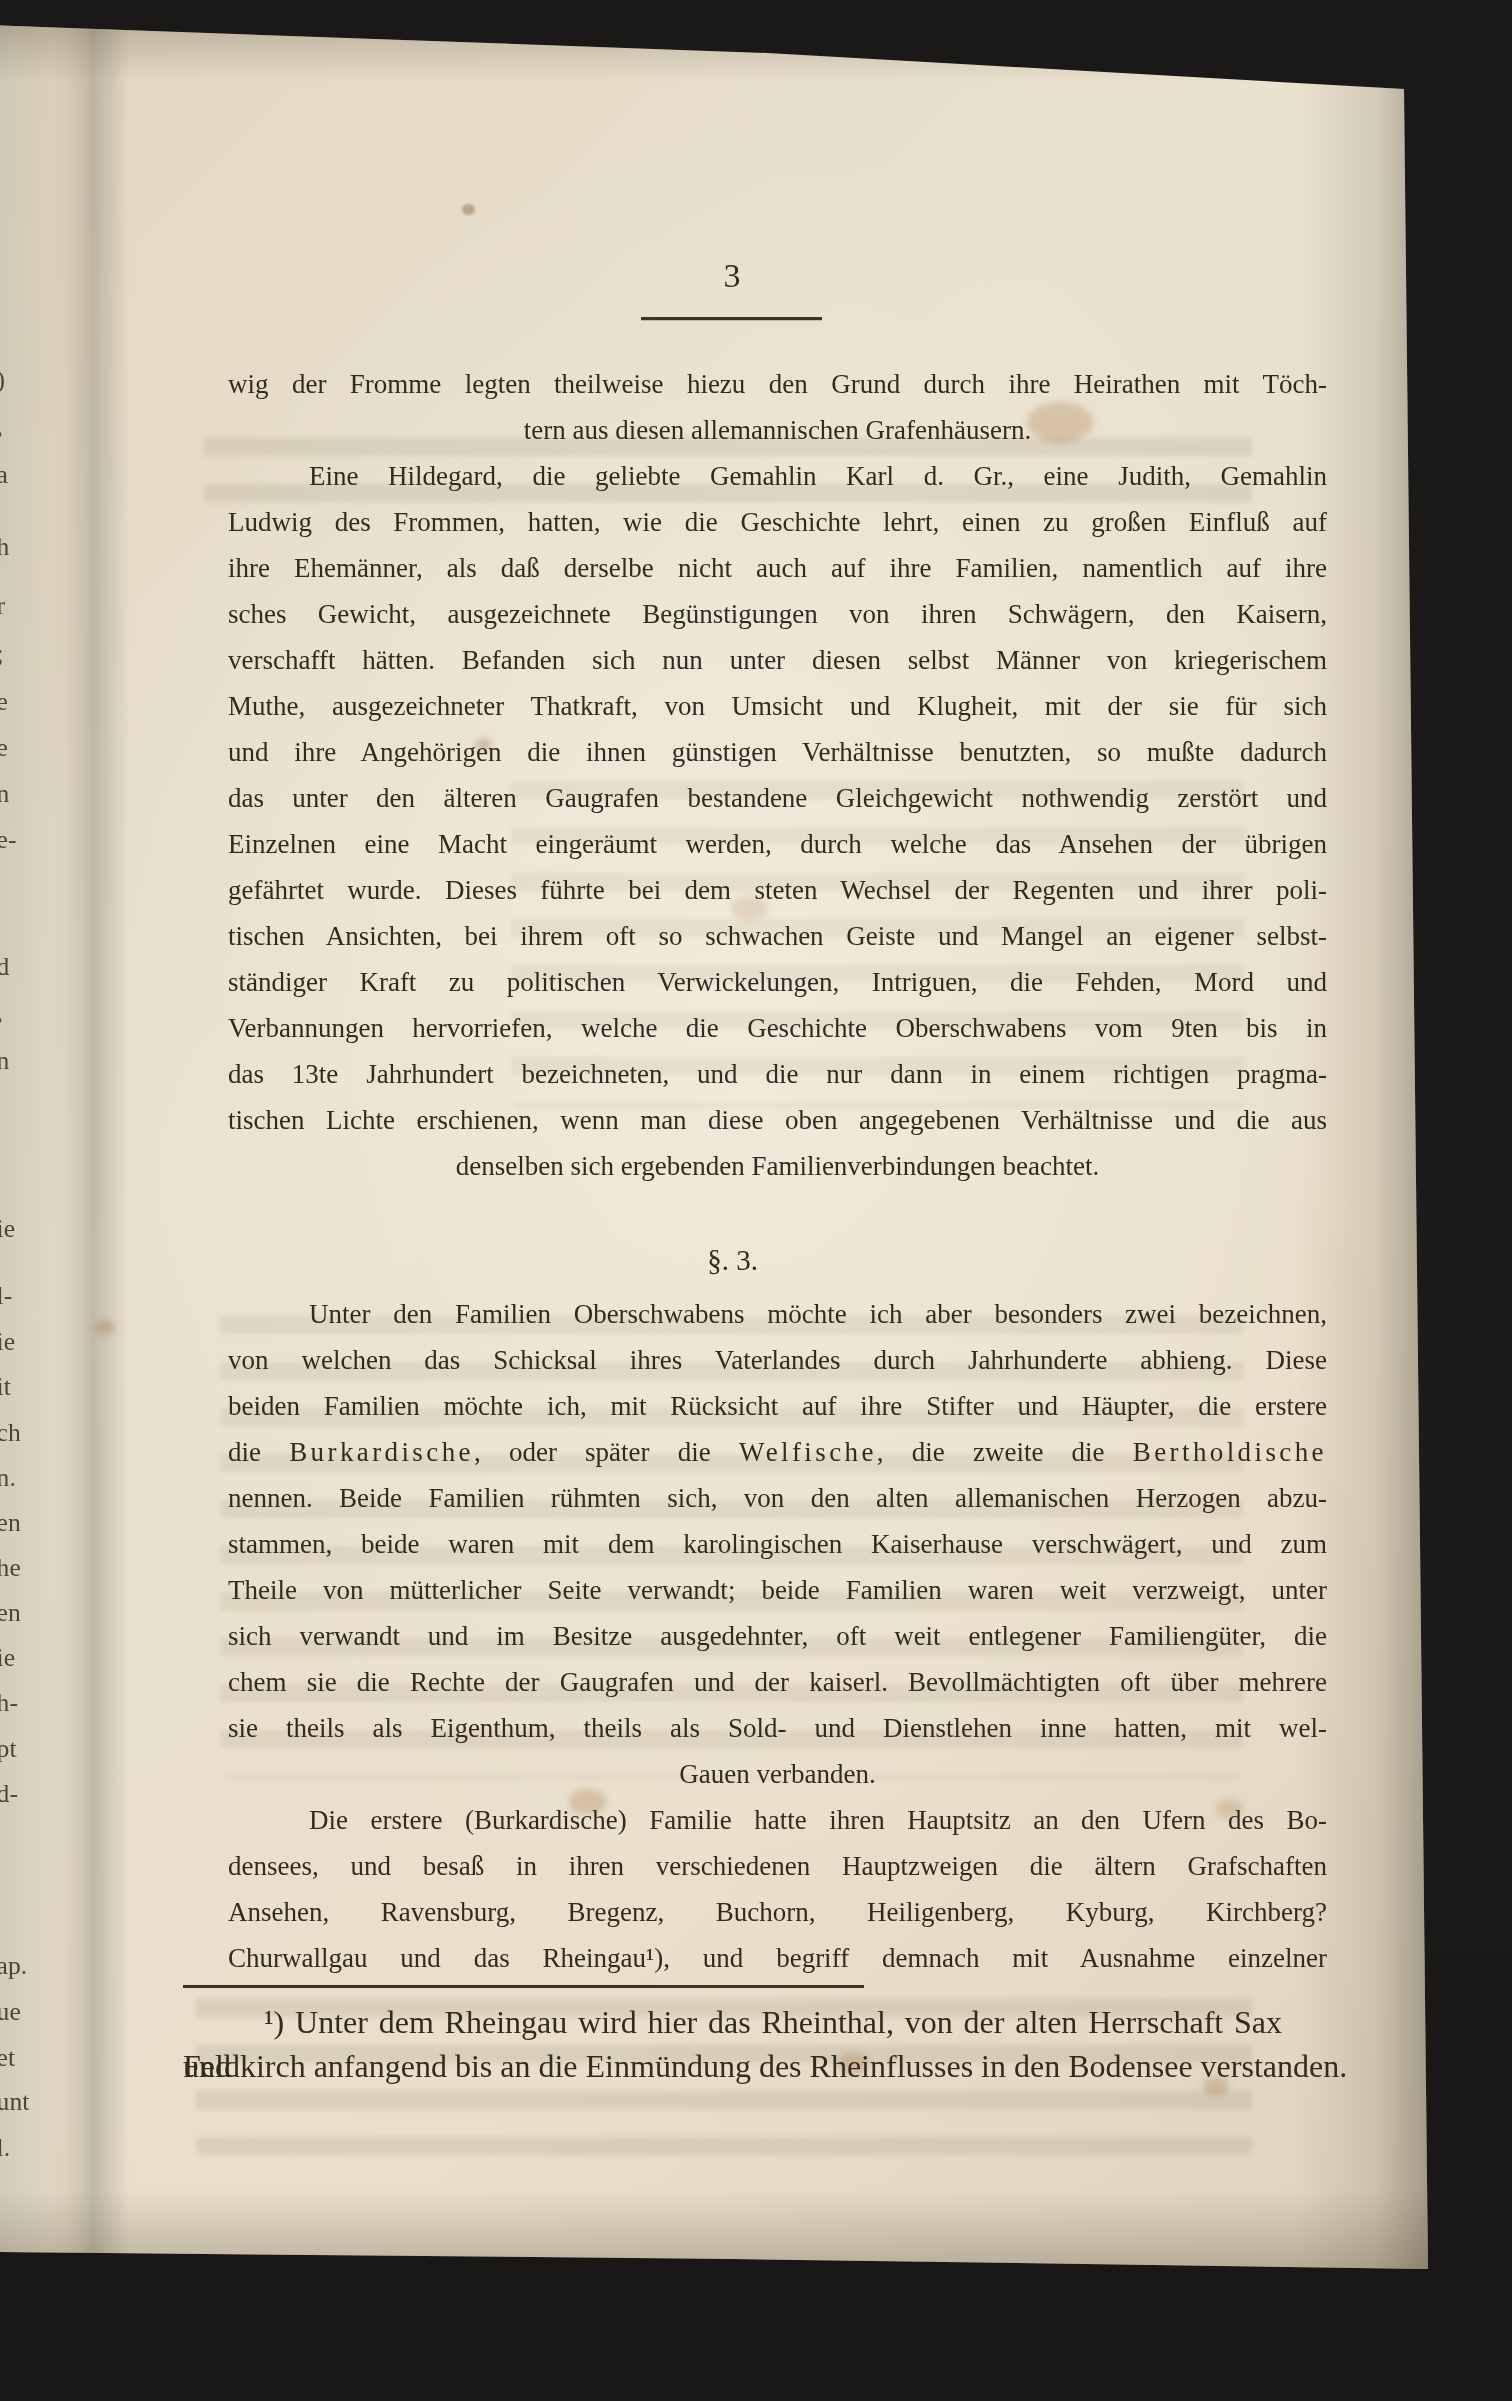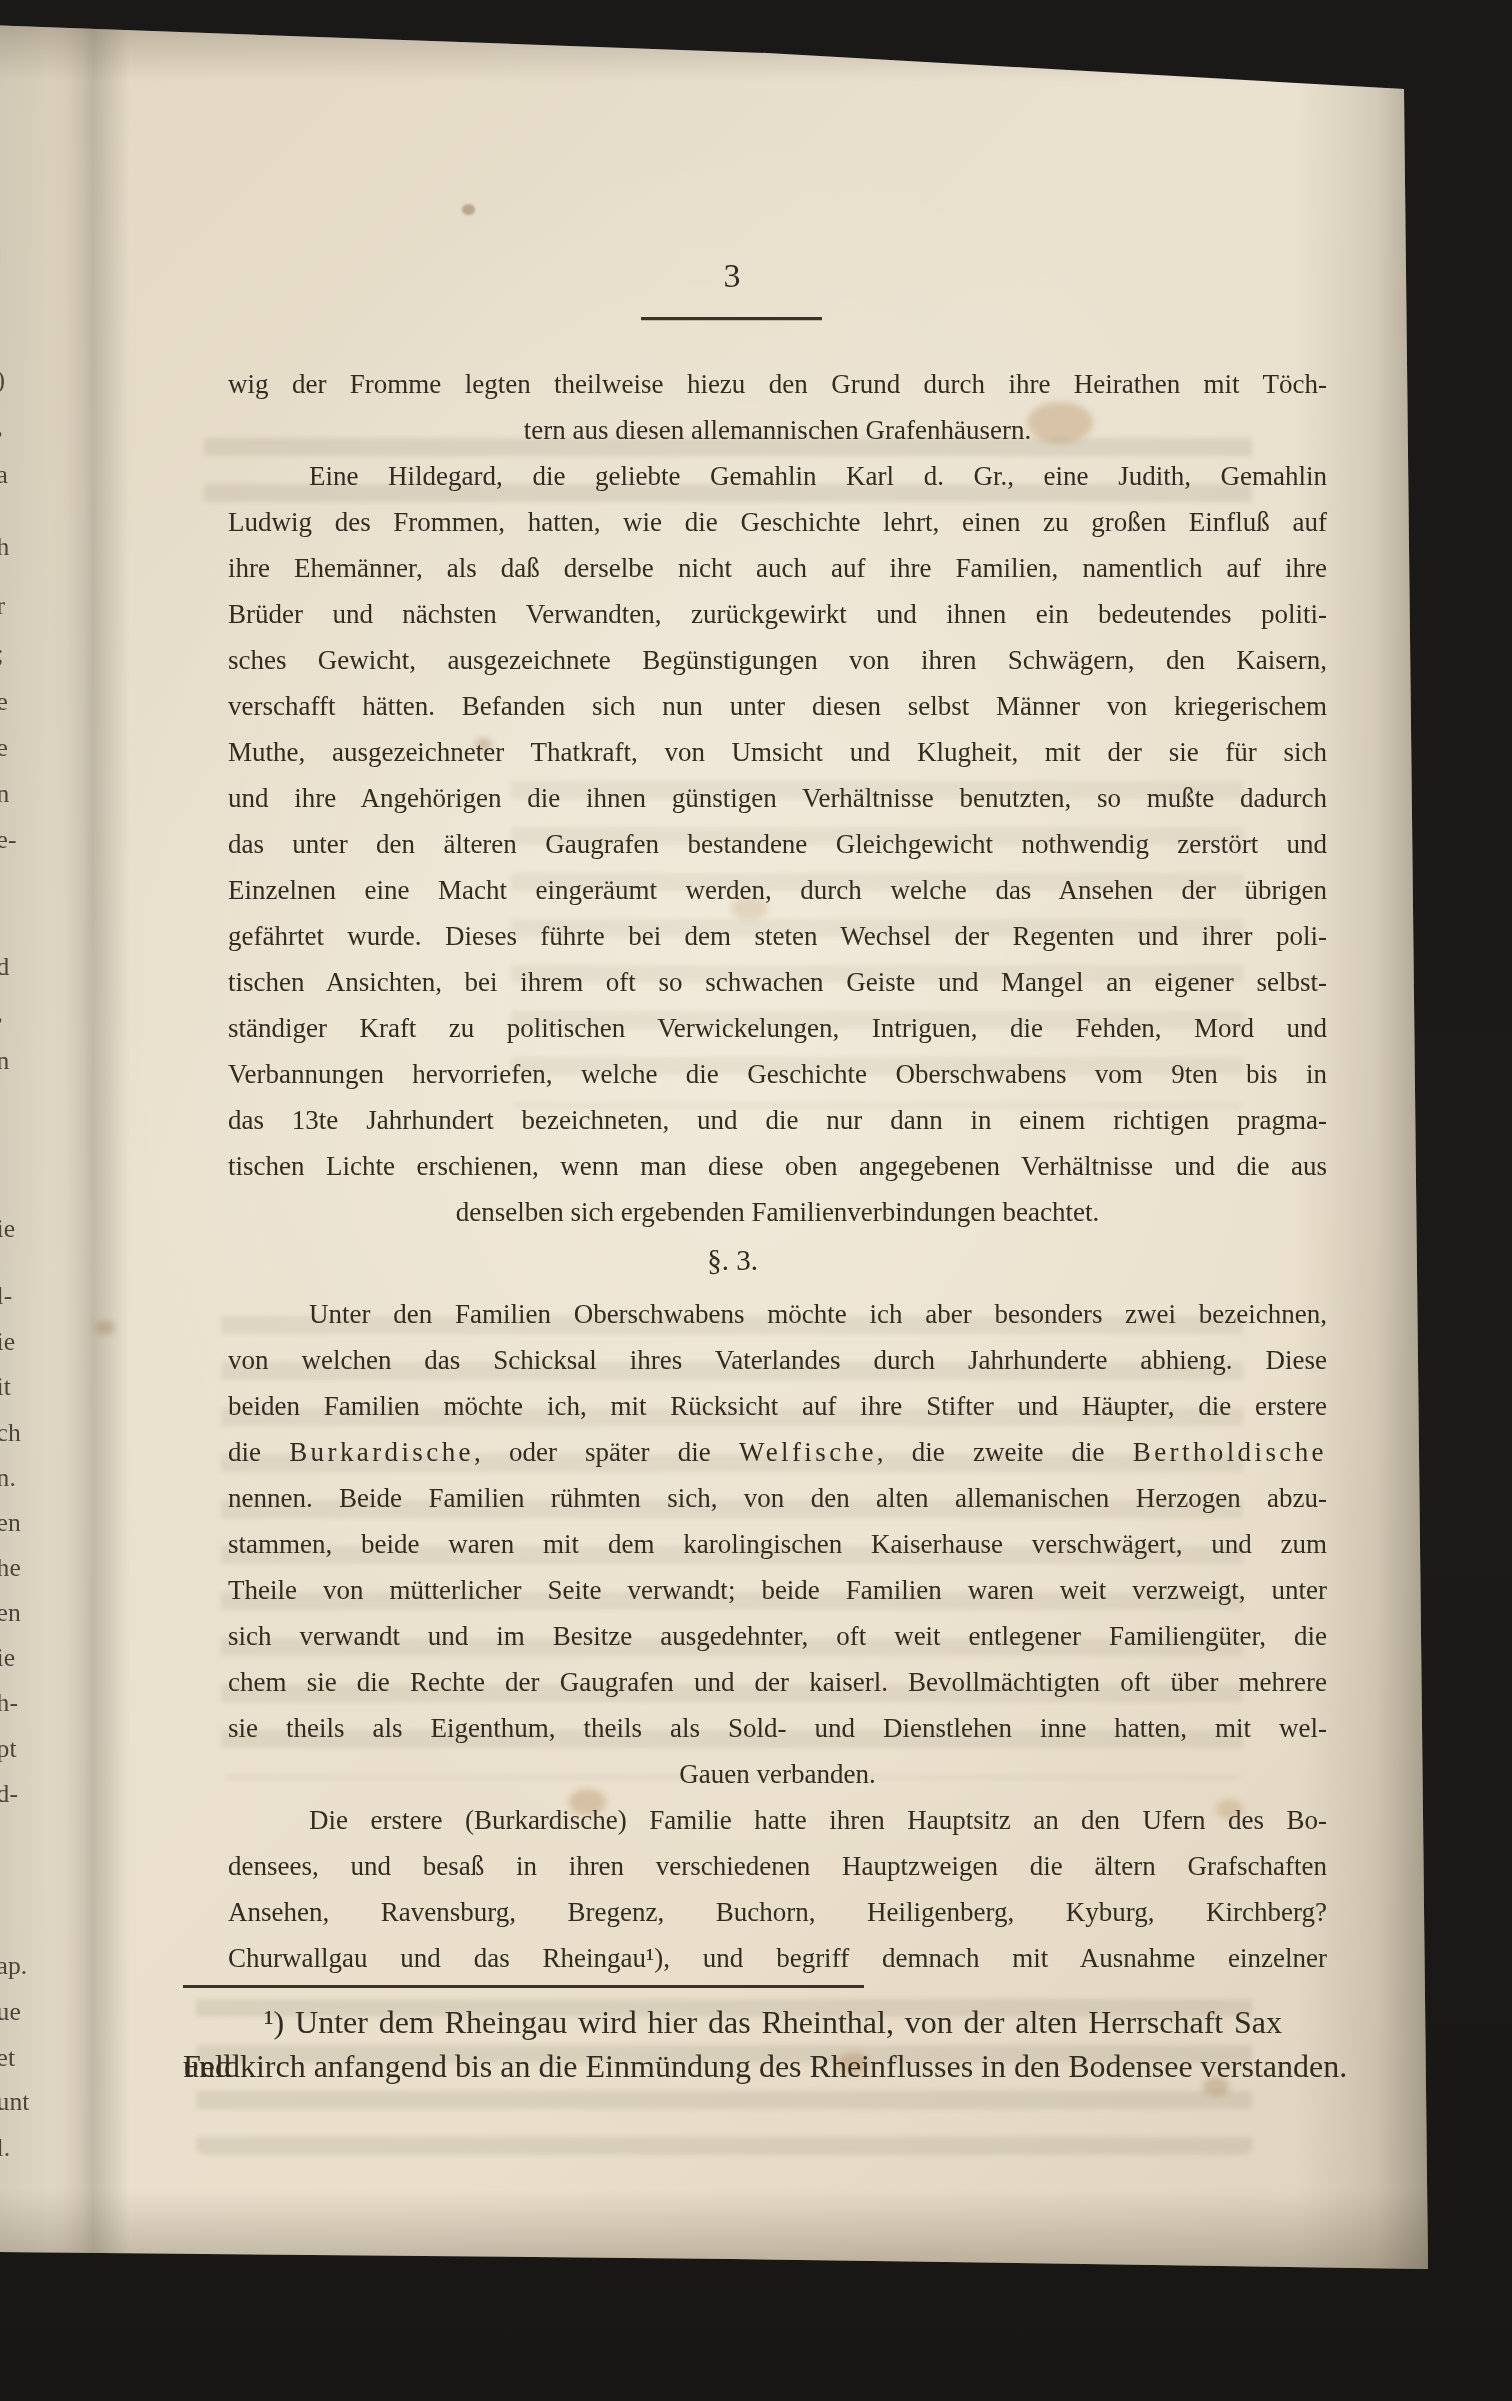--- a/index.html
+++ b/index.html
@@ -126,21 +126,20 @@
 
     <div class="pagenum ink">3</div>
     <div class="pagenum-rule"></div>
 
     <div class="textblock block1 ink">
       <div class="line j">wig der Fromme legten theilweise hiezu den Grund durch ihre Heirathen mit Töch-</div>
       <div class="line">tern aus diesen allemannischen Grafenhäusern.</div>
       <div class="line j ind">Eine Hildegard, die geliebte Gemahlin Karl d. Gr., eine Judith, Gemahlin</div>
       <div class="line j">Ludwig des Frommen, hatten, wie die Geschichte lehrt, einen zu großen Einfluß auf</div>
       <div class="line j">ihre Ehemänner, als daß derselbe nicht auch auf ihre Familien, namentlich auf ihre</div>
-      <div class="line j">Brüder und nächsten Verwandten, zurückgewirkt und ihnen ein bedeutendes politi-</div>
       <div class="line j">sches Gewicht, ausgezeichnete Begünstigungen von ihren Schwägern, den Kaisern,</div>
       <div class="line j">verschafft hätten. Befanden sich nun unter diesen selbst Männer von kriegerischem</div>
       <div class="line j">Muthe, ausgezeichneter Thatkraft, von Umsicht und Klugheit, mit der sie für sich</div>
       <div class="line j">und ihre Angehörigen die ihnen günstigen Verhältnisse benutzten, so mußte dadurch</div>
       <div class="line j">das unter den älteren Gaugrafen bestandene Gleichgewicht nothwendig zerstört und</div>
       <div class="line j">Einzelnen eine Macht eingeräumt werden, durch welche das Ansehen der übrigen</div>
       <div class="line j">gefährtet wurde. Dieses führte bei dem steten Wechsel der Regenten und ihrer poli-</div>
       <div class="line j">tischen Ansichten, bei ihrem oft so schwachen Geiste und Mangel an eigener selbst-</div>
       <div class="line j">ständiger Kraft zu politischen Verwickelungen, Intriguen, die Fehden, Mord und</div>
       <div class="line j">Verbannungen hervorriefen, welche die Geschichte Oberschwabens vom 9ten bis in</div>

